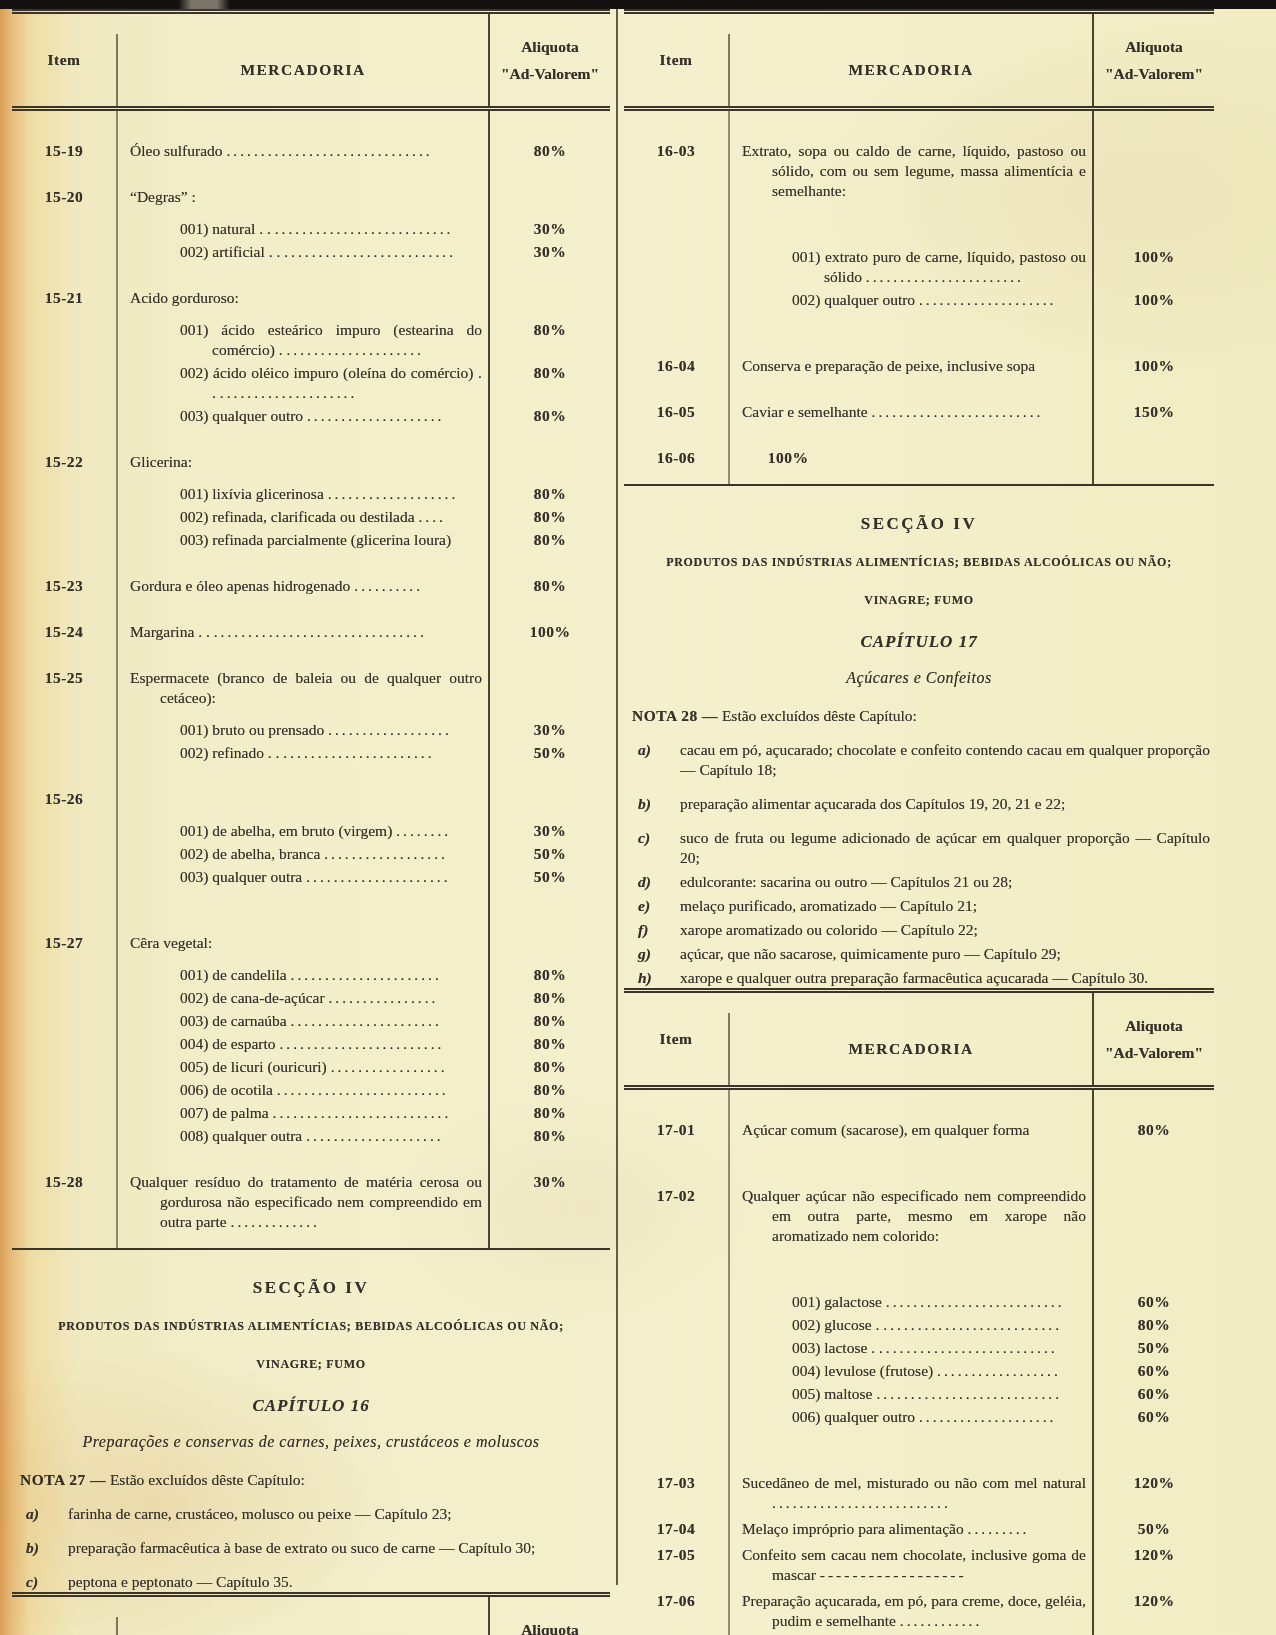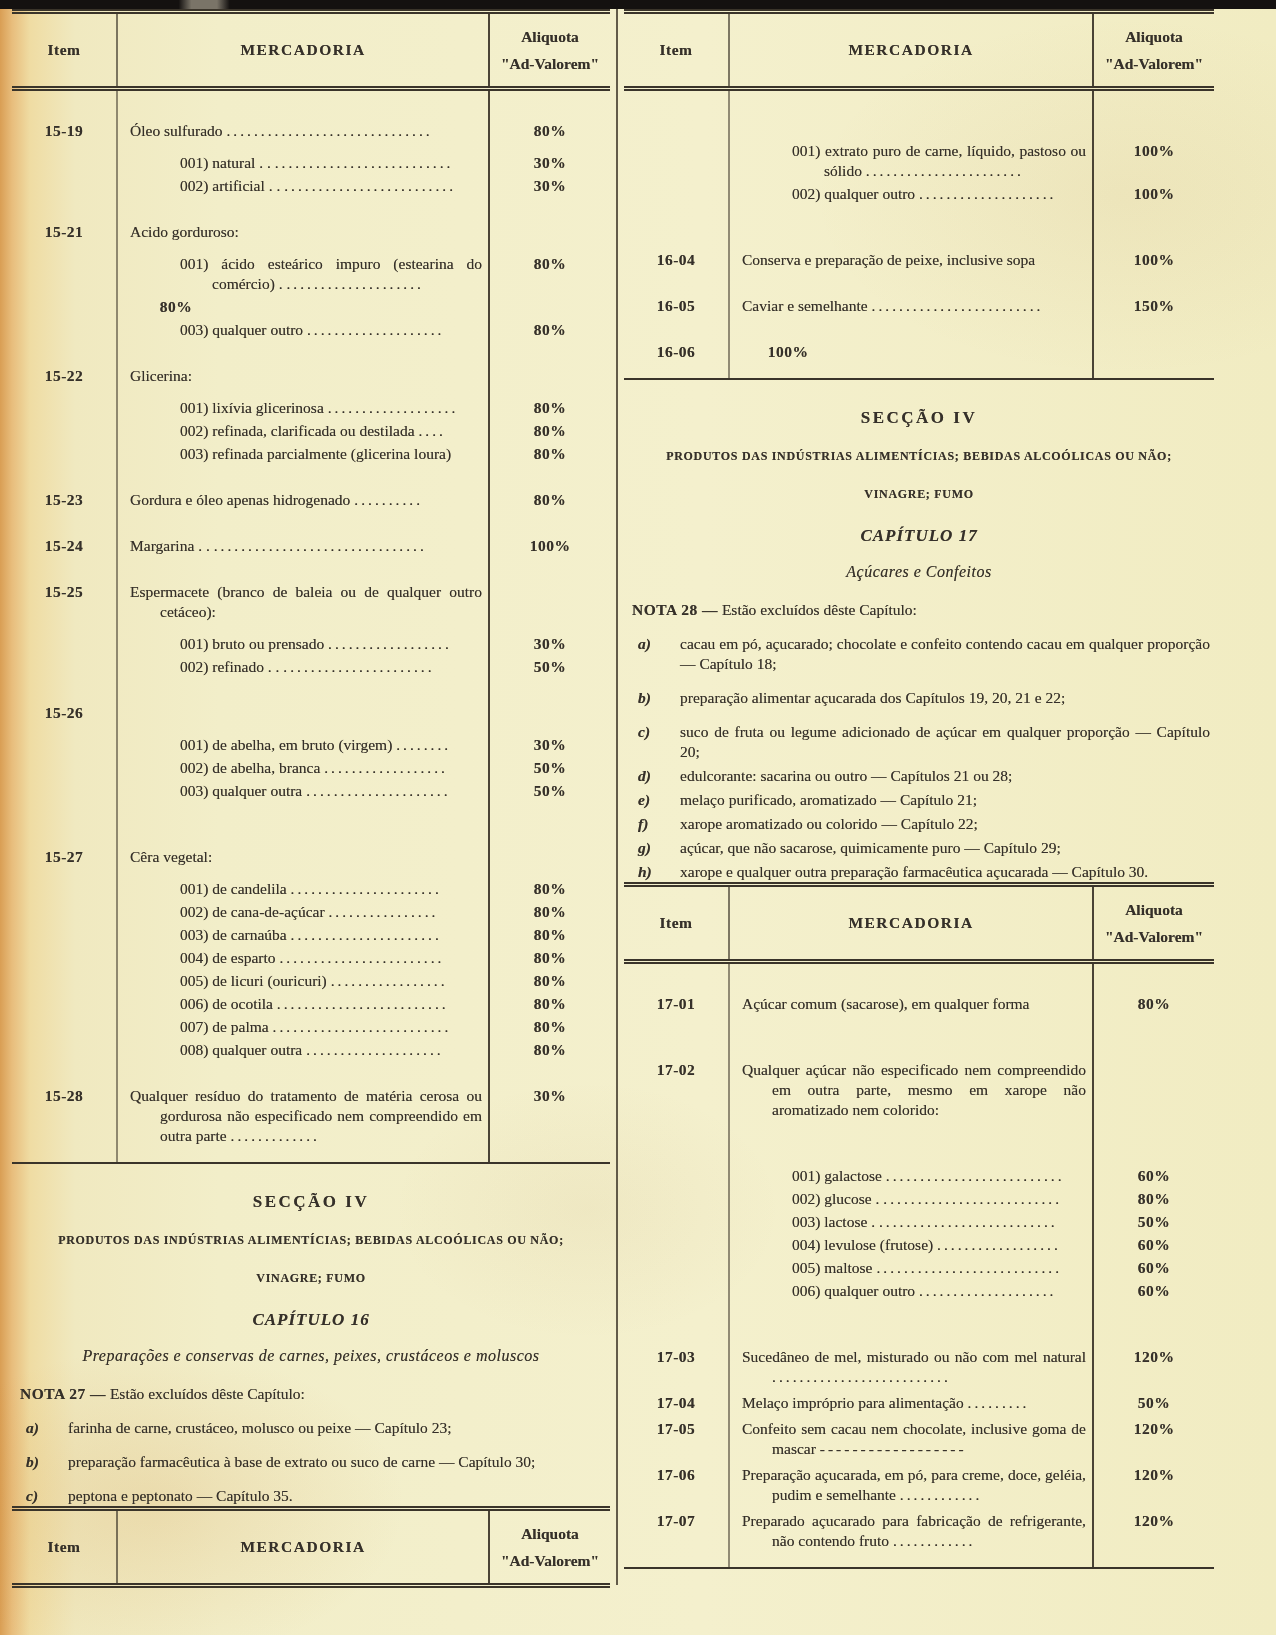--- a/index.html
+++ b/index.html
@@ -24,21 +24,21 @@
   .col{position:absolute;top:9px;}
   .col-left{left:12px;width:598px;}
   .col-right{left:624px;width:590px;}
 
   
   .ttable{border-bottom:2px solid var(--rule);}
   .ttable.open-bottom{border-bottom:none;}
   .thead{display:flex;align-items:stretch;border-top:5px double var(--rule);border-bottom:5px double var(--rule);}
   .th-item{width:104px;display:flex;align-items:center;justify-content:center;font-weight:bold;letter-spacing:.5px;}
   .th-merc{flex:1;border-left:2px solid rgba(45,38,28,.6);display:flex;align-items:center;justify-content:center;
-    font-weight:bold;letter-spacing:1.5px;padding:26px 16px;}
+    font-weight:bold;letter-spacing:1.5px;padding:26px 16px;margin-top:20px;}
   .th-aliq{width:120px;border-left:2px solid rgba(45,38,28,.85);display:flex;flex-direction:column;
     align-items:center;justify-content:center;gap:7px;font-weight:bold;}
   .tbody{position:relative;padding:4px 0 16px 0;}
   .vline{position:absolute;top:0;bottom:0;width:2px;}
   .v1{left:104px;background:rgba(45,38,28,.5);}
   .v2{right:120px;background:rgba(45,38,28,.85);}
   .trow{display:flex;align-items:flex-start;margin-top:15px;}
   .trow.subrow{margin-top:3px;}
   .sp-w{margin-top:26px !important;}
   .sp-x{margin-top:46px !important;}
@@ -83,20 +83,25 @@
         </div>
       </div>
       <div class="tbody">
         <div class="vline v1"></div>
         <div class="vline v2"></div>
         <div class="trow sp-w">
           <div class="td-code">15-19</div>
           <div class="td-desc">Óleo sulfurado <span class="dots">..............................</span></div>
           <div class="td-rate">80%</div>
         </div>
+        <div class="trow sp-w">
+          <div class="td-code">15-20</div>
+          <div class="td-desc">“Degras” :</div>
+          <div class="td-rate"></div>
+        </div>
         <div class="trow subrow sp-m">
           <div class="td-code"></div>
           <div class="td-desc">001) natural . . <span class="dots">..........................</span></div>
           <div class="td-rate">30%</div>
         </div>
         <div class="trow subrow">
           <div class="td-code"></div>
           <div class="td-desc">002) artificial . . <span class="dots">.........................</span></div>
           <div class="td-rate">30%</div>
         </div>
@@ -105,20 +110,21 @@
           <div class="td-desc">Acido gorduroso:</div>
           <div class="td-rate"></div>
         </div>
         <div class="trow subrow sp-m">
           <div class="td-code"></div>
           <div class="td-desc">001) ácido esteárico impuro (estearina do comércio) . <span class="dots">....................</span></div>
           <div class="td-rate">80%</div>
         </div>
         <div class="trow subrow">
           <div class="td-code"></div>
+          <div class="td-desc">002) ácido oléico impuro (oleína do comércio) . . <span class="dots">....................</span></div>
           <div class="td-rate">80%</div>
         </div>
         <div class="trow subrow">
           <div class="td-code"></div>
           <div class="td-desc">003) qualquer outro <span class="dots">....................</span></div>
           <div class="td-rate">80%</div>
         </div>
         <div class="trow sp-w">
           <div class="td-code">15-22</div>
           <div class="td-desc">Glicerina:</div>
@@ -276,20 +282,25 @@
         <div class="th-item">Item</div>
         <div class="th-merc">MERCADORIA</div>
         <div class="th-aliq">
           <div>Aliquota</div>
           <div>"Ad-Valorem"</div>
         </div>
       </div>
       <div class="tbody">
         <div class="vline v1"></div>
         <div class="vline v2"></div>
+        <div class="trow sp-w">
+          <div class="td-code">16-03</div>
+          <div class="td-desc">Extrato, sopa ou caldo de carne, líquido, pastoso ou sólido, com ou sem legume, massa alimentícia e semelhante:</div>
+          <div class="td-rate"></div>
+        </div>
         <div class="trow subrow sp-x">
           <div class="td-code"></div>
           <div class="td-desc">001) extrato puro de carne, líquido, pastoso ou sólido <span class="dots">.......................</span></div>
           <div class="td-rate">100%</div>
         </div>
         <div class="trow subrow">
           <div class="td-code"></div>
           <div class="td-desc">002) qualquer outro <span class="dots">....................</span></div>
           <div class="td-rate">100%</div>
         </div>

